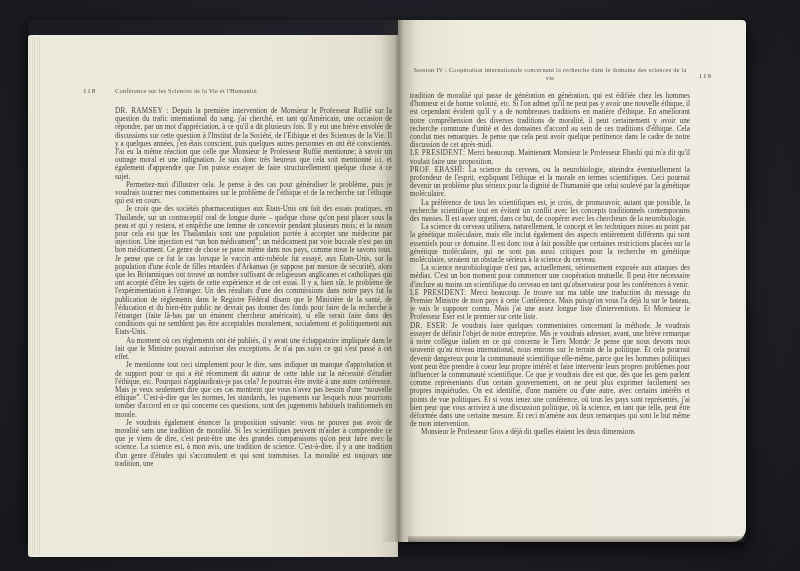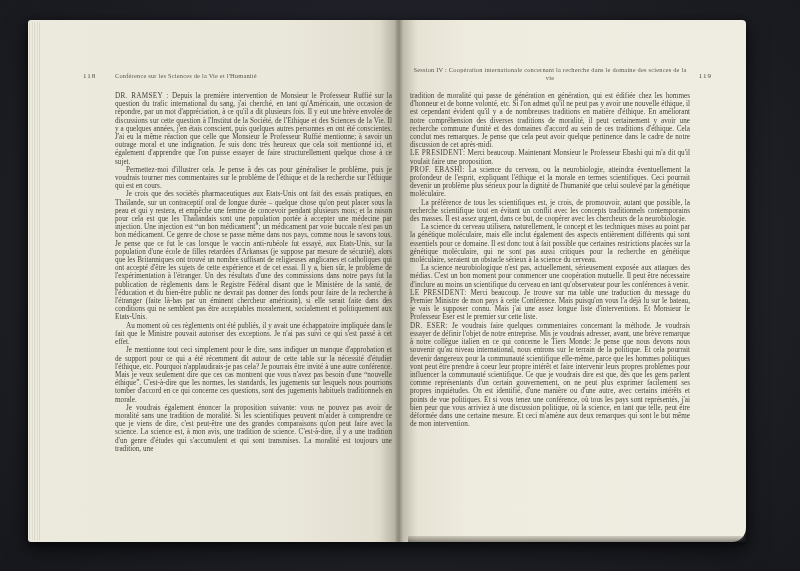--- a/index.html
+++ b/index.html
@@ -12,20 +12,21 @@
   #book{
     position:absolute;left:28px;top:20px;width:718px;height:522px;
     box-shadow:0 8px 22px rgba(0,0,0,0.6), 0 2px 6px rgba(0,0,0,0.5);
     border-radius:2px;
   }
   .page{position:absolute;top:0;height:522px;}
   #left-page{
     left:0;width:370px;
     background:linear-gradient(to right,#ece9dd 0%,#eae7db 70%,#e3dfd1 93%,#d3cfc0 99%,#c6c2b2 100%);
     border-radius:3px 0 0 3px;
+    margin-top:15px;
   }
   #right-page{
     left:370px;width:348px;
     background:linear-gradient(to left,#efece1 0%,#eeebdf 80%,#e6e2d4 95%,#d6d2c3 99%,#c9c5b5 100%);
     border-radius:0 4px 14px 0;
   }
   
   #page-stack{
     position:absolute;left:0;top:2px;width:12px;height:518px;
     background:repeating-linear-gradient(to right,
@@ -91,19 +92,20 @@
       <div id="right-header" class="running-header">Session IV : Coopération internationale concernant la recherche dans le domaine des sciences de la vie</div>
       <div id="right-body" class="body-text">
           <p class="para">tradition de moralité qui passe de génération en génération, qui est édifiée chez les hommes d'honneur et de bonne volonté, etc. Si l'on admet qu'il ne peut pas y avoir une nouvelle éthique, il est cependant évident qu'il y a de nombreuses traditions en matière d'éthique. En améliorant notre compréhension des diverses traditions de moralité, il peut certainement y avoir une recherche commune d'unité et des domaines d'accord au sein de ces traditions d'éthique. Cela conclut mes remarques. Je pense que cela peut avoir quelque pertinence dans le cadre de notre discussion de cet après-midi.</p>
           <p class="para"><span class="speaker">LE PRESIDENT: </span>Merci beaucoup. Maintenant Monsieur le Professeur Ebashi qui m'a dit qu'il voulait faire une proposition.</p>
           <p class="para"><span class="speaker">PROF. EBASHI: </span>La science du cerveau, ou la neurobiologie, atteindra éventuellement la profondeur de l'esprit, expliquant l'éthique et la morale en termes scientifiques. Ceci pourrait devenir un problème plus sérieux pour la dignité de l'humanité que celui soulevé par la génétique moléculaire.</p>
           <p class="para indent">La préférence de tous les scientifiques est, je crois, de promouvoir, autant que possible, la recherche scientifique tout en évitant un conflit avec les concepts traditionnels contemporains des masses. Il est assez urgent, dans ce but, de coopérer avec les chercheurs de la neurobiologie.</p>
           <p class="para indent">La science du cerveau utilisera, naturellement, le concept et les techniques mises au point par la génétique moléculaire, mais elle inclut également des aspects entièrement différents qui sont essentiels pour ce domaine. Il est donc tout à fait possible que certaines restrictions placées sur la génétique moléculaire, qui ne sont pas aussi critiques pour la recherche en génétique moléculaire, seraient un obstacle sérieux à la science du cerveau.</p>
           <p class="para indent">La science neurobiologique n'est pas, actuellement, sérieusement exposée aux attaques des médias. C'est un bon moment pour commencer une coopération mutuelle. Il peut être nécessaire d'inclure au moins un scientifique du cerveau en tant qu'observateur pour les conférences à venir.</p>
           <p class="para"><span class="speaker">LE PRESIDENT: </span>Merci beaucoup. Je trouve sur ma table une traduction du message du Premier Ministre de mon pays à cette Conférence. Mais puisqu'on vous l'a déjà lu sur le bateau, je vais le supposer connu. Mais j'ai une assez longue liste d'interventions. Et Monsieur le Professeur Eser est le premier sur cette liste.</p>
           <p class="para"><span class="speaker">DR. ESER: </span>Je voudrais faire quelques commentaires concernant la méthode. Je voudrais essayer de définir l'objet de notre entreprise. Mis je voudrais adresser, avant, une brève remarque à notre collègue italien en ce qui concerne le Tiers Monde: Je pense que nous devons nous souvenir qu'au niveau international, nous entrons sur le terrain de la politique. Et cela pourrait devenir dangereux pour la communauté scientifique elle-même, parce que les hommes politiques vont peut être prendre à coeur leur propre intérêt et faire intervenir leurs propres problèmes pour influencer la communauté scientifique. Ce que je voudrais dire est que, dès que les gens parlent comme représentants d'un certain gouvernement, on ne peut plus exprimer facilement ses propres inquiétudes. On est identifié, d'une manière ou d'une autre, avec certains intérêts et points de vue politiques. Et si vous tenez une conférence, où tous les pays sont représentés, j'ai bien peur que vous arriviez à une discussion politique, où la science, en tant que telle, peut être déformée dans une certaine mesure. Et ceci m'amène aux deux remarques qui sont le but même de mon intervention.</p>
+          <p class="para indent">Monsieur le Professeur Gros a déjà dit quelles étaient les deux dimensions</p>
         </div>
     </div>
 
     <div id="gutter"></div>
     <div id="bottom-edge"></div>
   </div>
 </div>
 
 </body></html>

